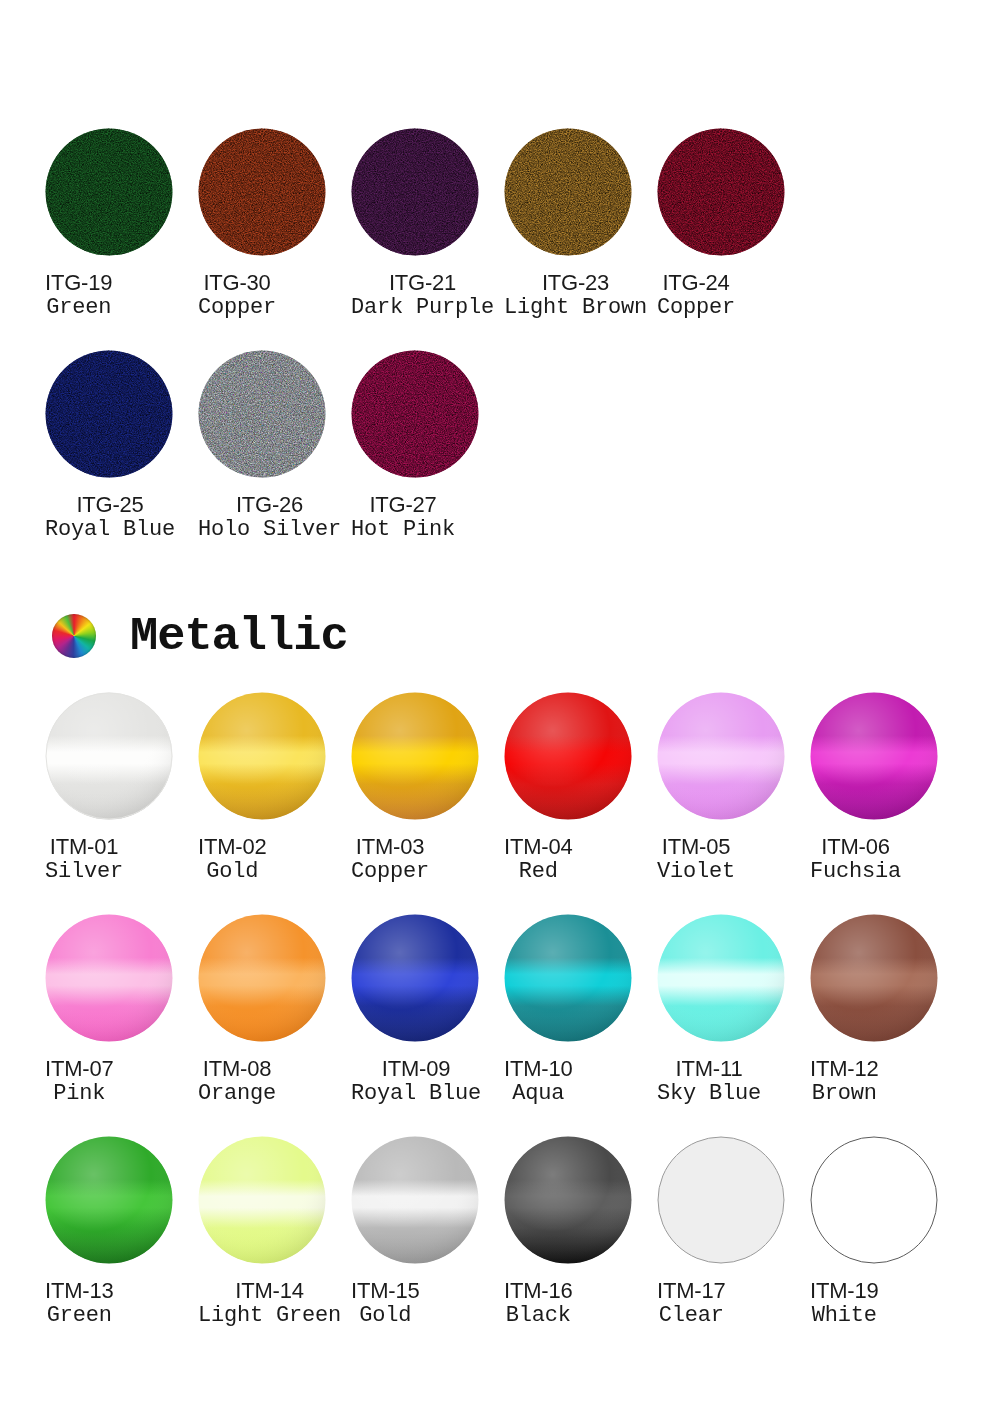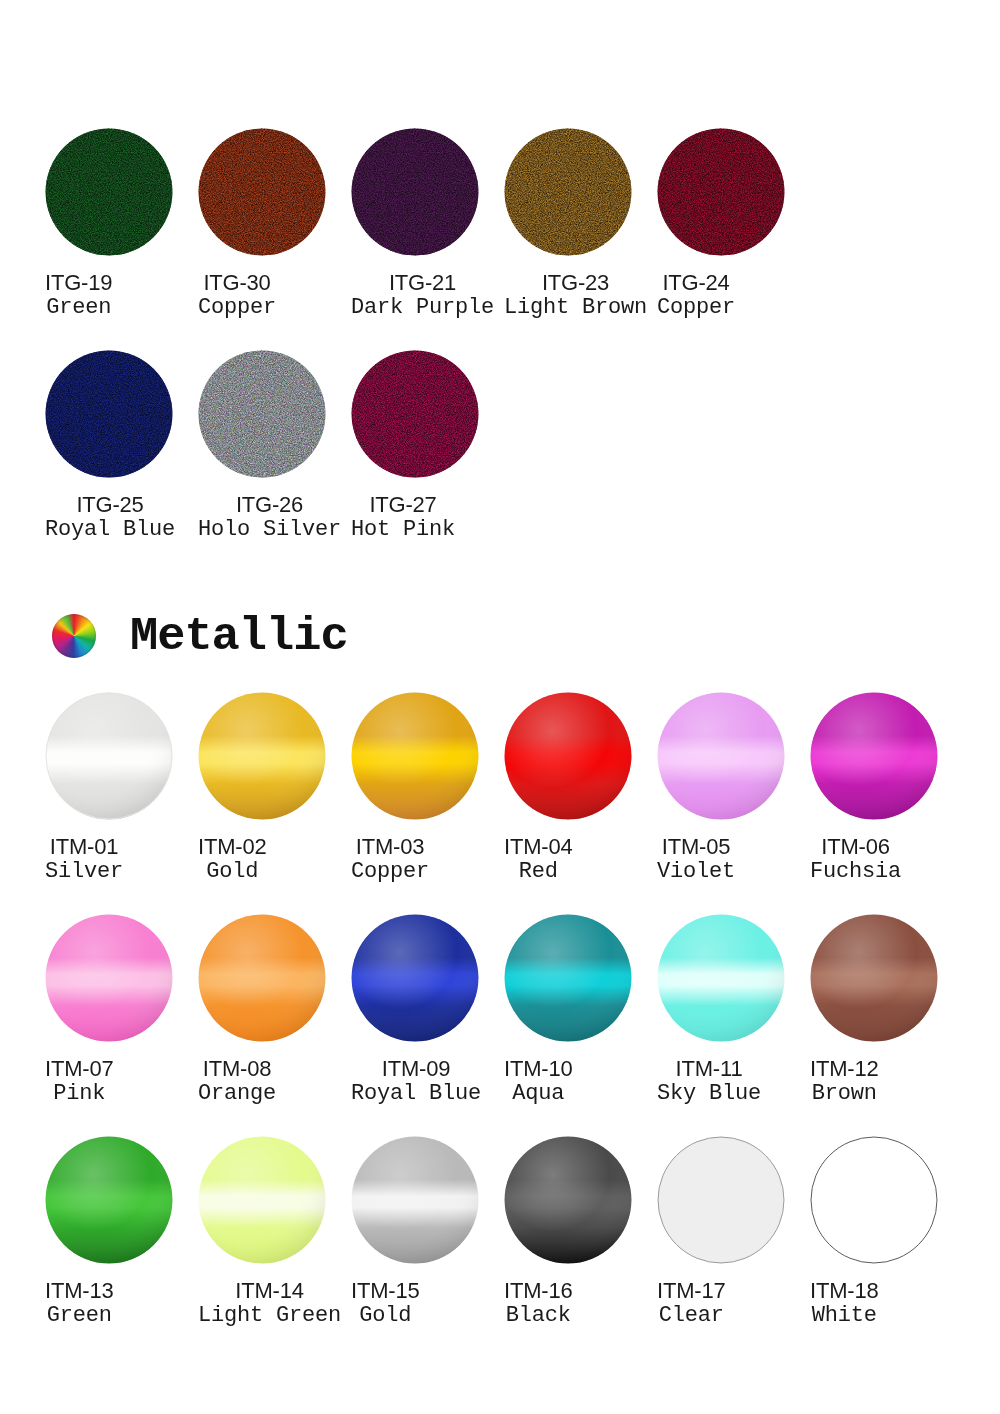--- a/index.html
+++ b/index.html
@@ -750,20 +750,20 @@
             <span class="name">Clear</span>
           </div>
         </div>
         <div class="swatch-cell">
           <div class="swatch-disc">
             <svg class="tex" viewBox="0 0 128 128">
               <circle cx="64" cy="64" r="63" fill="#ffffff" stroke="#5a5a5a" stroke-width="1"></circle>
             </svg>
           </div>
           <div class="swatch-label">
-            <span class="code">ITM-18</span>
+            <span class="code">ITM-19</span>
             <span class="name">White</span>
           </div>
         </div>
       </div>
       <div class="row-gap"></div>
     </div>
 </div>
 
 </body></html>

